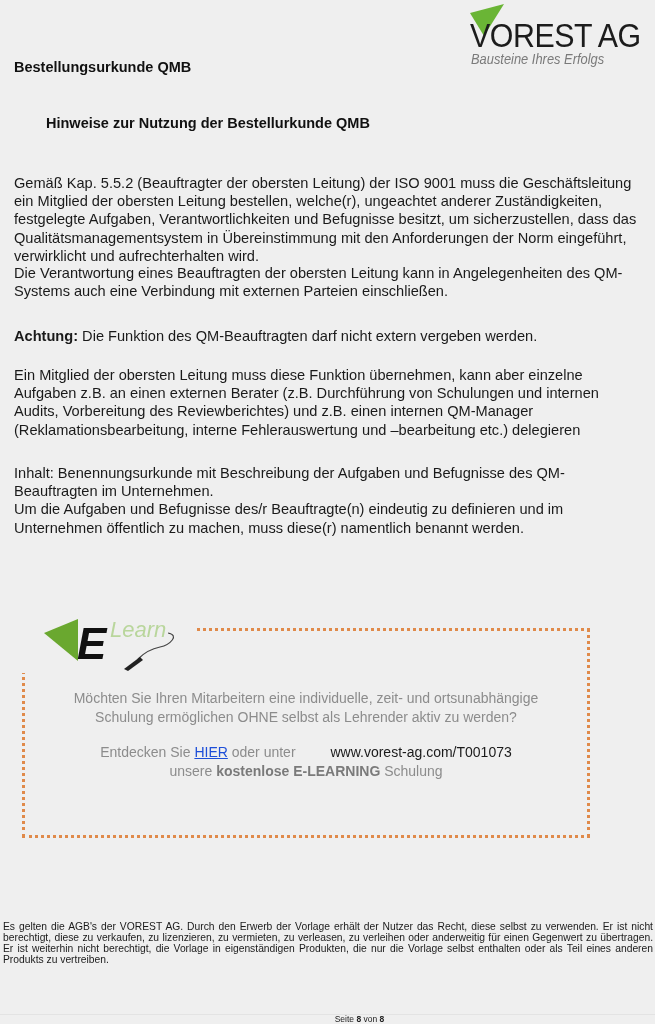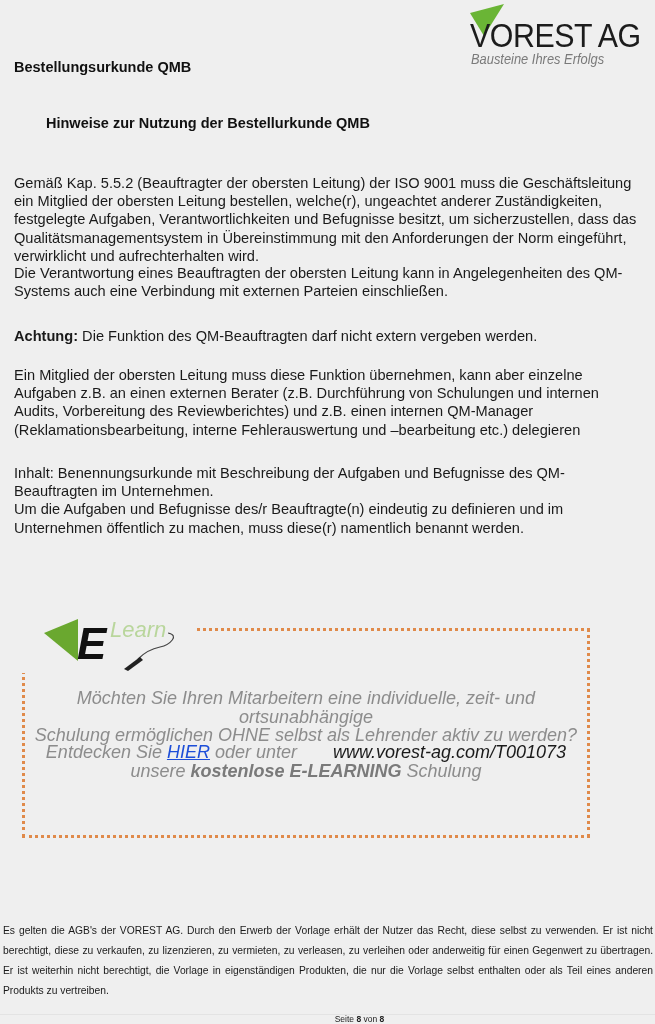--- a/index.html
+++ b/index.html
@@ -96,41 +96,40 @@
       top: 613px;
       width: 175px;
       height: 60px;
       background: #efefef;
     }
     .elearn-text {
       position: absolute;
       left: 22px;
       width: 568px;
       text-align: center;
-      font-style: italic;
-      font-size: 18px;
+      font-size: 14px;
       line-height: 18.5px;
       color: #8c8c8c;
     }
     .et1 { top: 689px; }
     .et2 { top: 743px; }
     .link-hier {
       color: #1d4ed8;
       text-decoration: underline;
     }
     .link-url { color: #1a1a1a; margin-left: 31px; }
     .bold-gray { font-weight: bold; color: #7a7a7a; }
 
     .legal-text {
       position: absolute;
       left: 3px;
       top: 921px;
       width: 650px;
       font-size: 10.3px;
-      line-height: 20px;
+      line-height: 11px;
       color: #1a1a1a;
       text-align: justify;
     }
 
     .footer-line {
       position: absolute;
       left: 0;
       top: 1014px;
       width: 655px;
       height: 1px;

